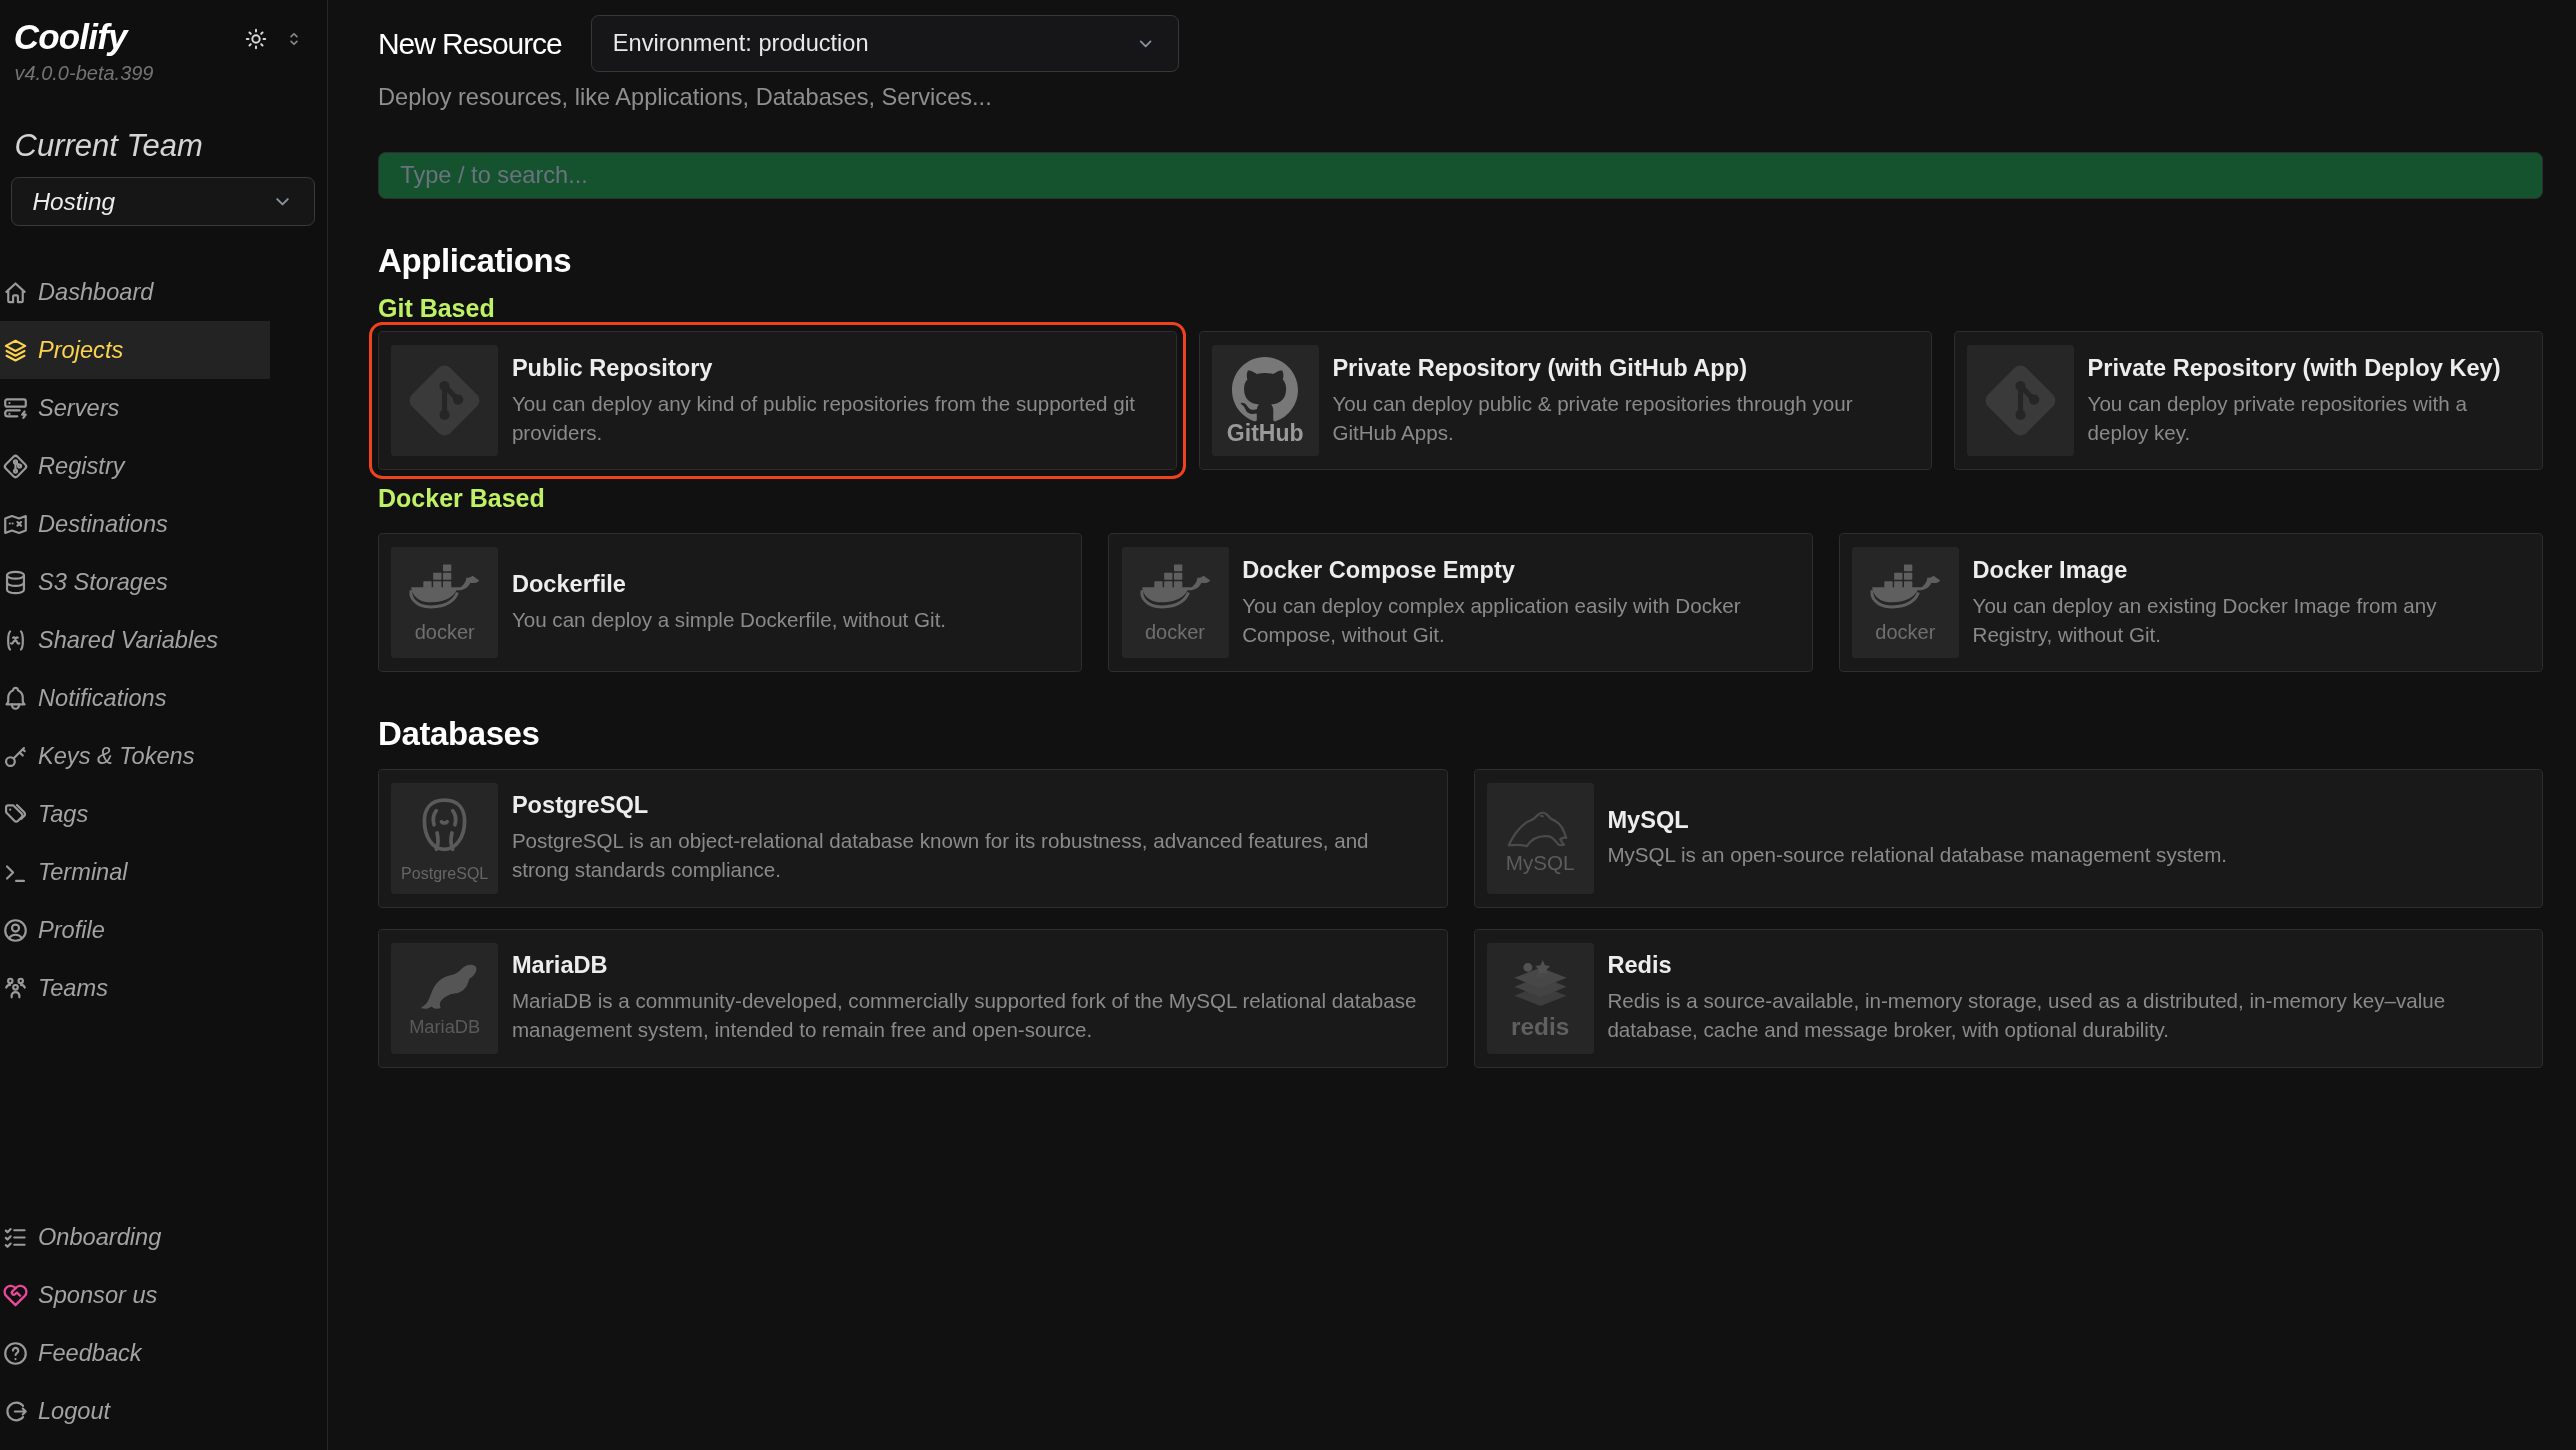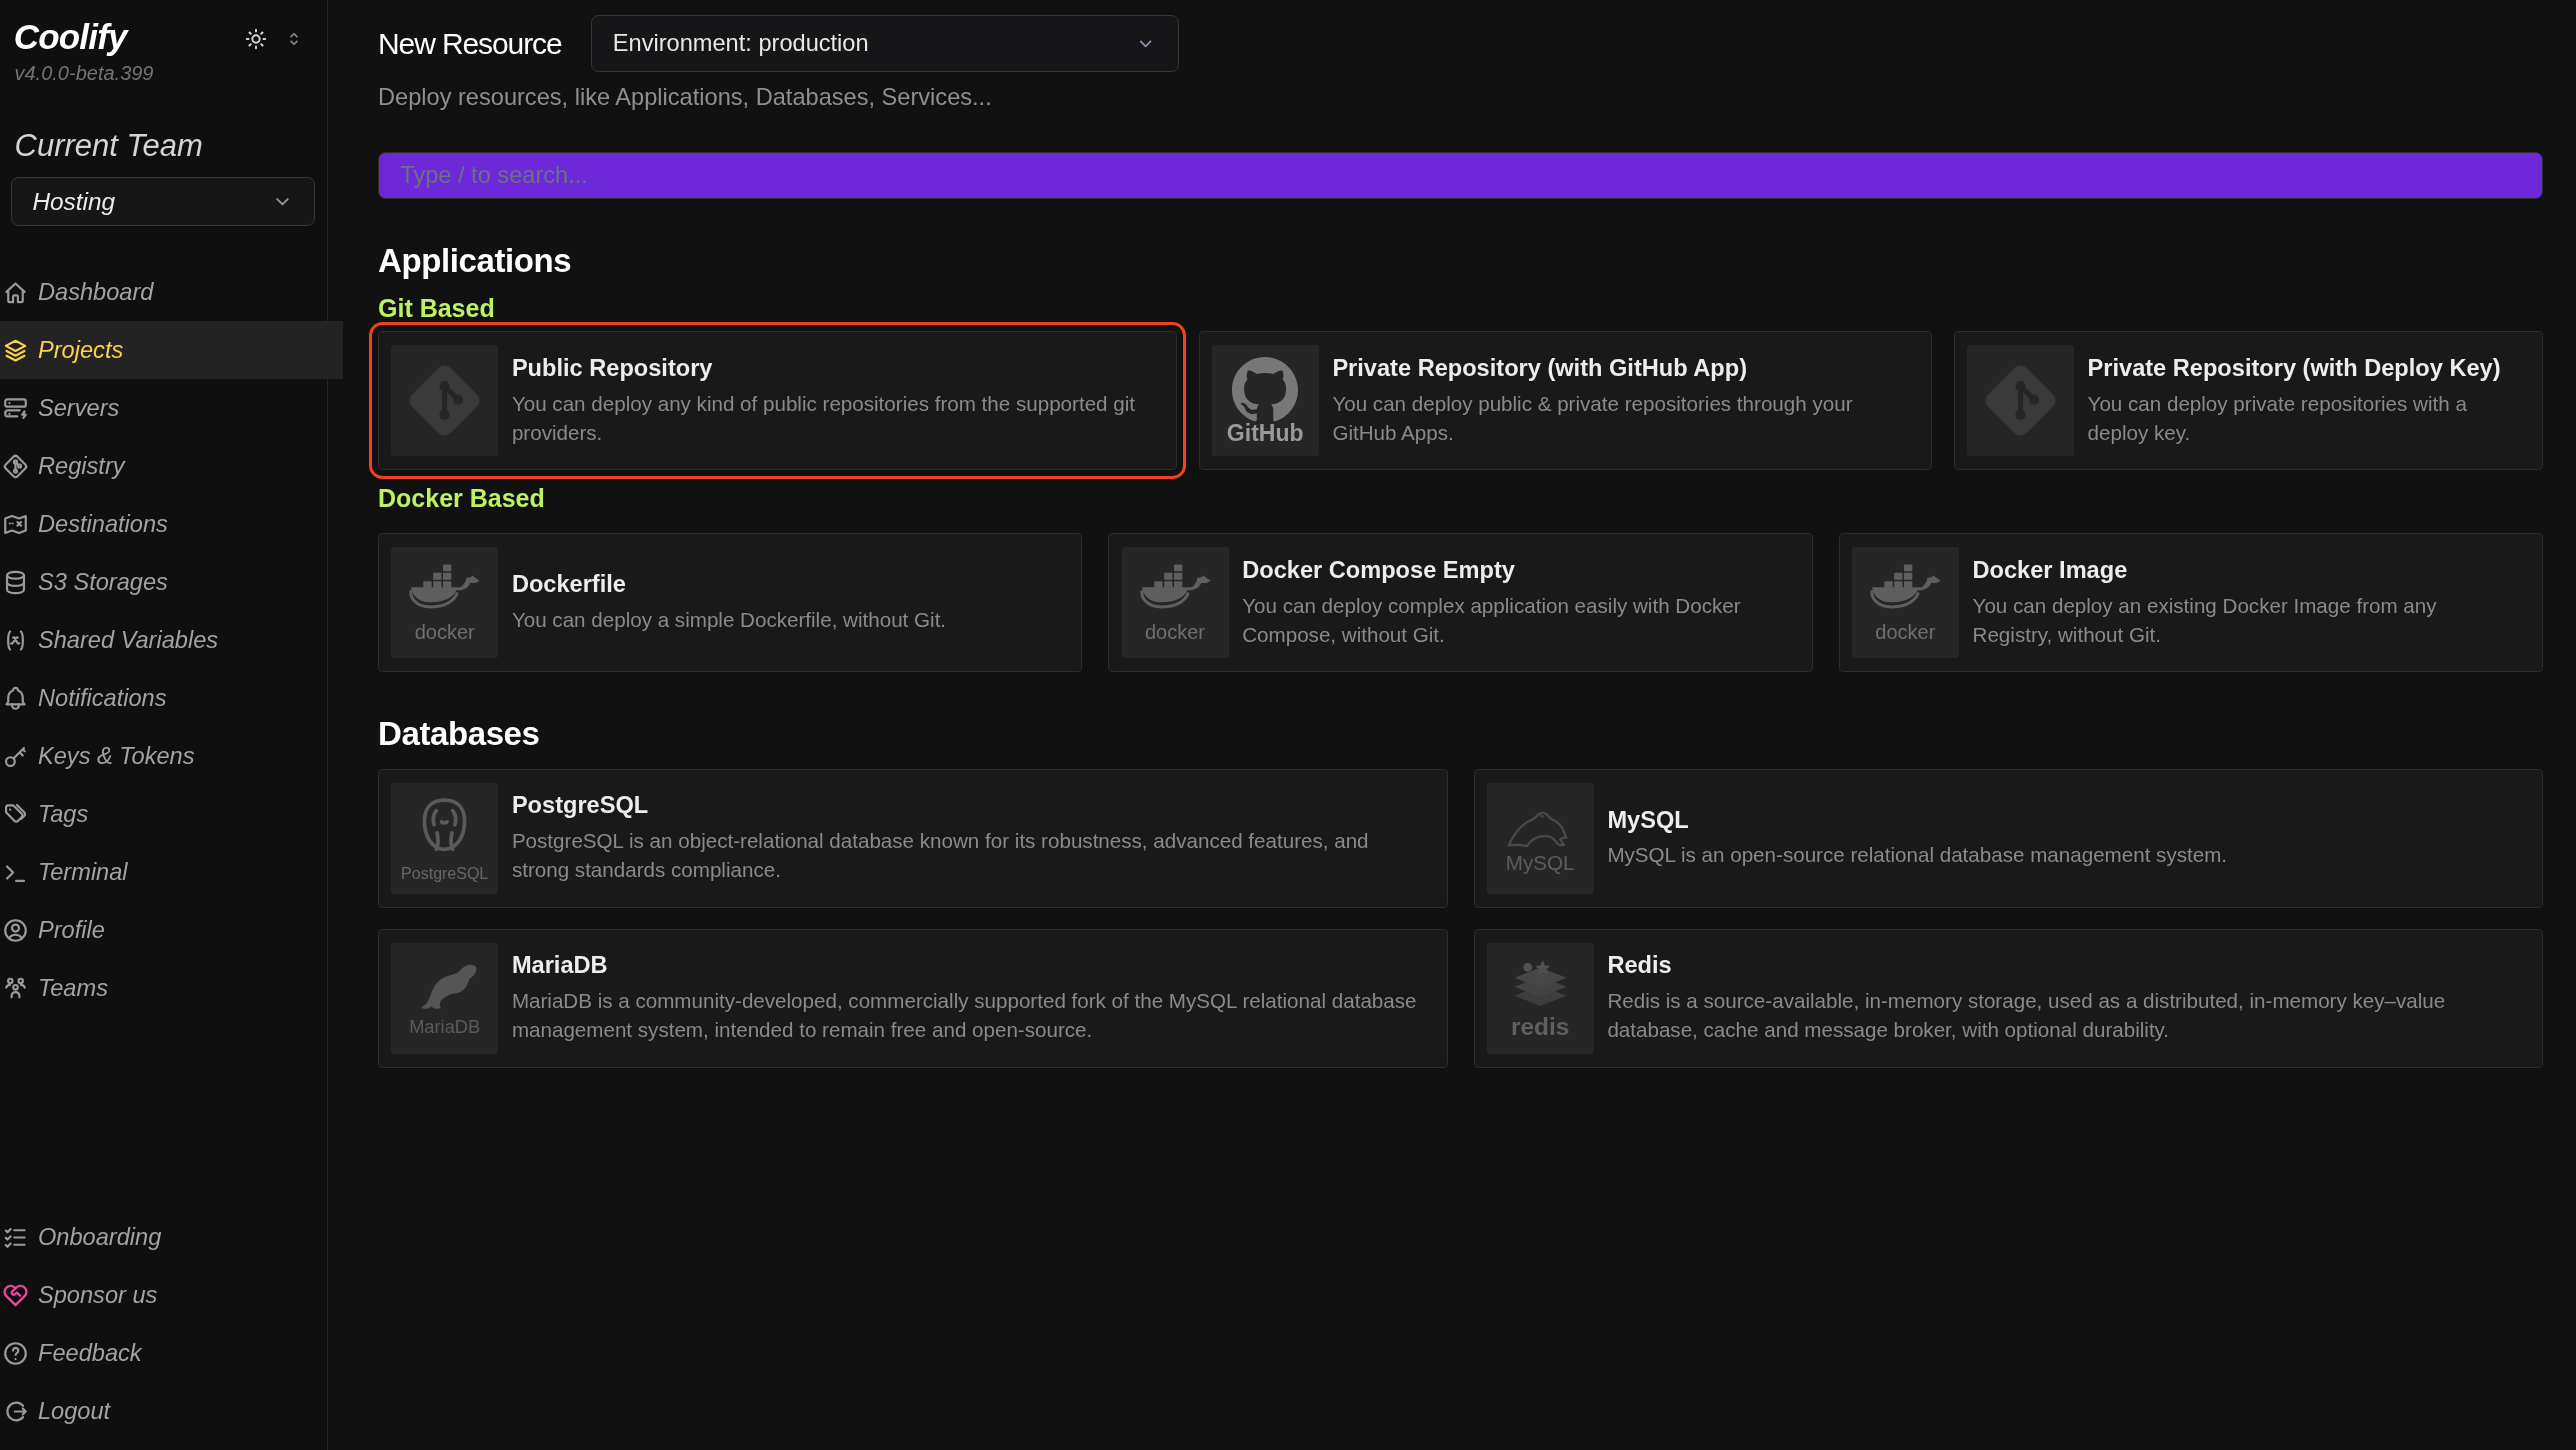--- a/index.html
+++ b/index.html
@@ -39,38 +39,38 @@
   .select-chev { color:#8b93a3; }
 
   .nav { margin-top:37px; display:flex; flex-direction:column; }
   .nav.footer-nav { margin-top:auto; }
   .nav-item {
     height:58px; display:flex; align-items:center; gap:8px;
     padding-left:1px; color:#a3a3a3; font-size:23.6px; cursor:pointer;
     white-space:nowrap;
   }
   .nav-item .nicon { width:29px; min-width:29px; height:29px; color:#9a9a9a; }
-  .nav-item.active { background:#232323; color:#fcd34d; width:343px; }
+  .nav-item.active { background:#232323; color:#fcd34d; width:270px; }
   .nav-item.active .nicon { color:#fcd34d; }
   .nav-item .nicon.pink { color:#ec4899; }
 
   
   .main { flex:1; padding:15.2px 33px 0 50px; overflow:hidden; }
   .header-row { display:flex; align-items:center; gap:29px; }
   .page-title { font-size:30px; font-weight:400; color:#ffffff; letter-spacing:-1.1px; }
   .env-select {
     width:588px; height:57px;
     border:0.8px solid #383838; border-radius:7.6px; background:#161618;
     display:flex; align-items:center; justify-content:space-between;
     padding:0 21.3px; color:#e8e8e8; font-size:23.6px; cursor:pointer;
   }
   .subtitle { margin-top:12.2px; font-size:23.6px; color:#8f8f8f; }
   .search {
     margin-top:41px; height:47px; width:100%;
-    border:0.8px solid #2e2e2e; border-radius:7.6px; background:#6d28d9;
+    border:0.8px solid #2e2e2e; border-radius:7.6px; background:#14532d;
     font-size:23.6px; color:#cfcfcf; padding:0 21.3px;
     font-family:"Liberation Sans","DejaVu Sans",sans-serif;
     outline:none;
   }
   .search::placeholder { color:#6b7280; opacity:1; }
 
   .section-title { margin-top:43px; font-size:33px; font-weight:800; color:#ffffff; letter-spacing:-0.4px; }
   .subsection-title { margin-top:14px; font-size:25px; font-weight:700; color:#bef264; }
 
   .cards-col { margin-top:8px; display:flex; flex-direction:row; gap:21.3px; }

